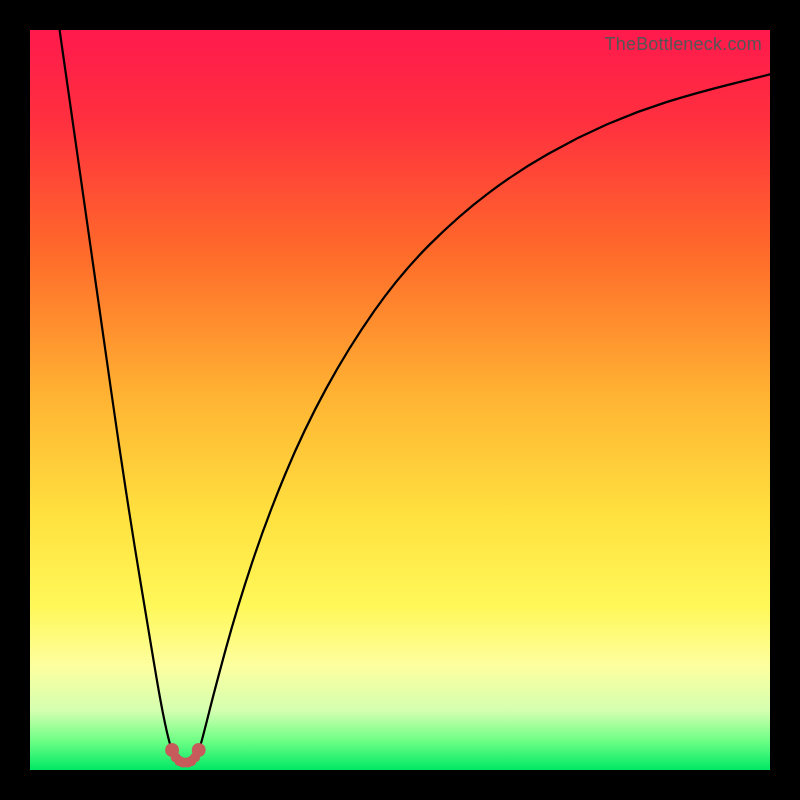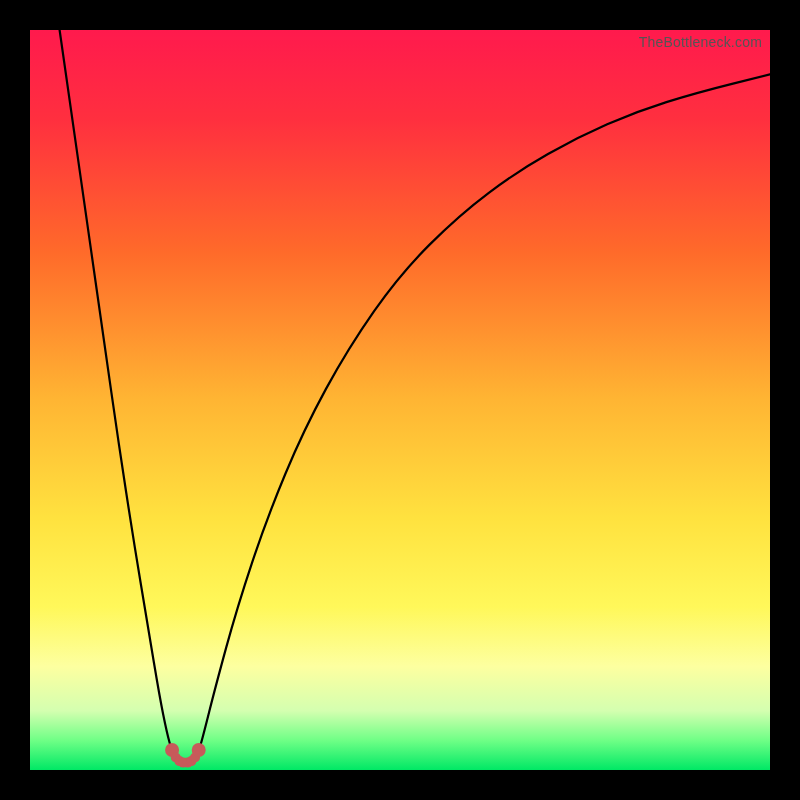--- a/index.html
+++ b/index.html
@@ -24,21 +24,21 @@
     left: 0;
     top: 0;
     width: 740px;
     height: 740px;
   }
   .watermark {
     position: absolute;
     top: 4px;
     right: 8px;
     color: #555;
-    font-size: 14px;
+    font-size: 18px;
     font-weight: 500;
     letter-spacing: 0.2px;
     user-select: none;
   }
 </style>
 </head>
 <body>
 
 <div class="frame">
   <svg class="plot" viewBox="0 0 740 740" preserveAspectRatio="none">

